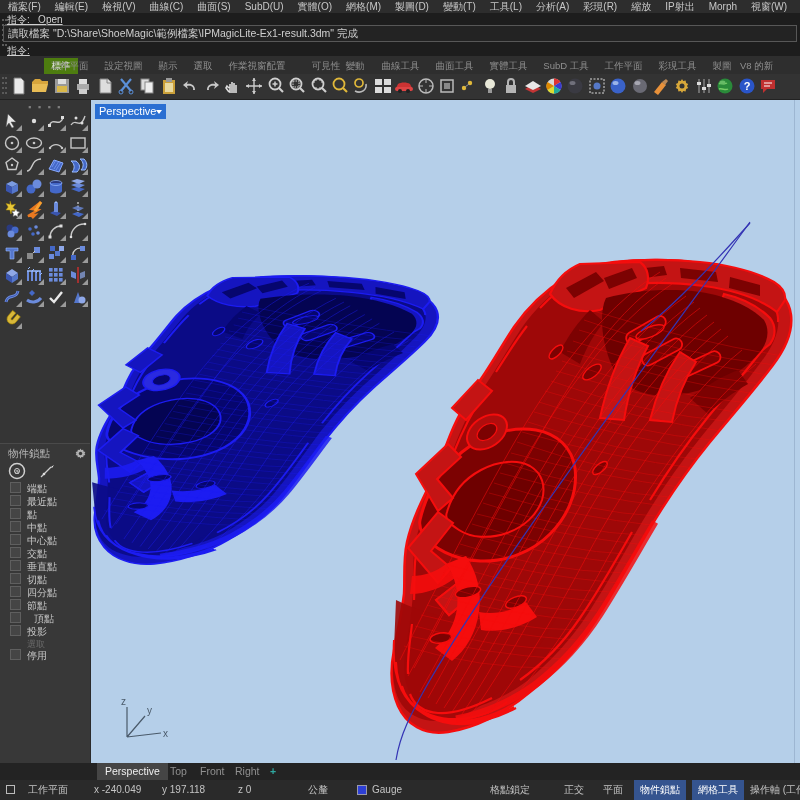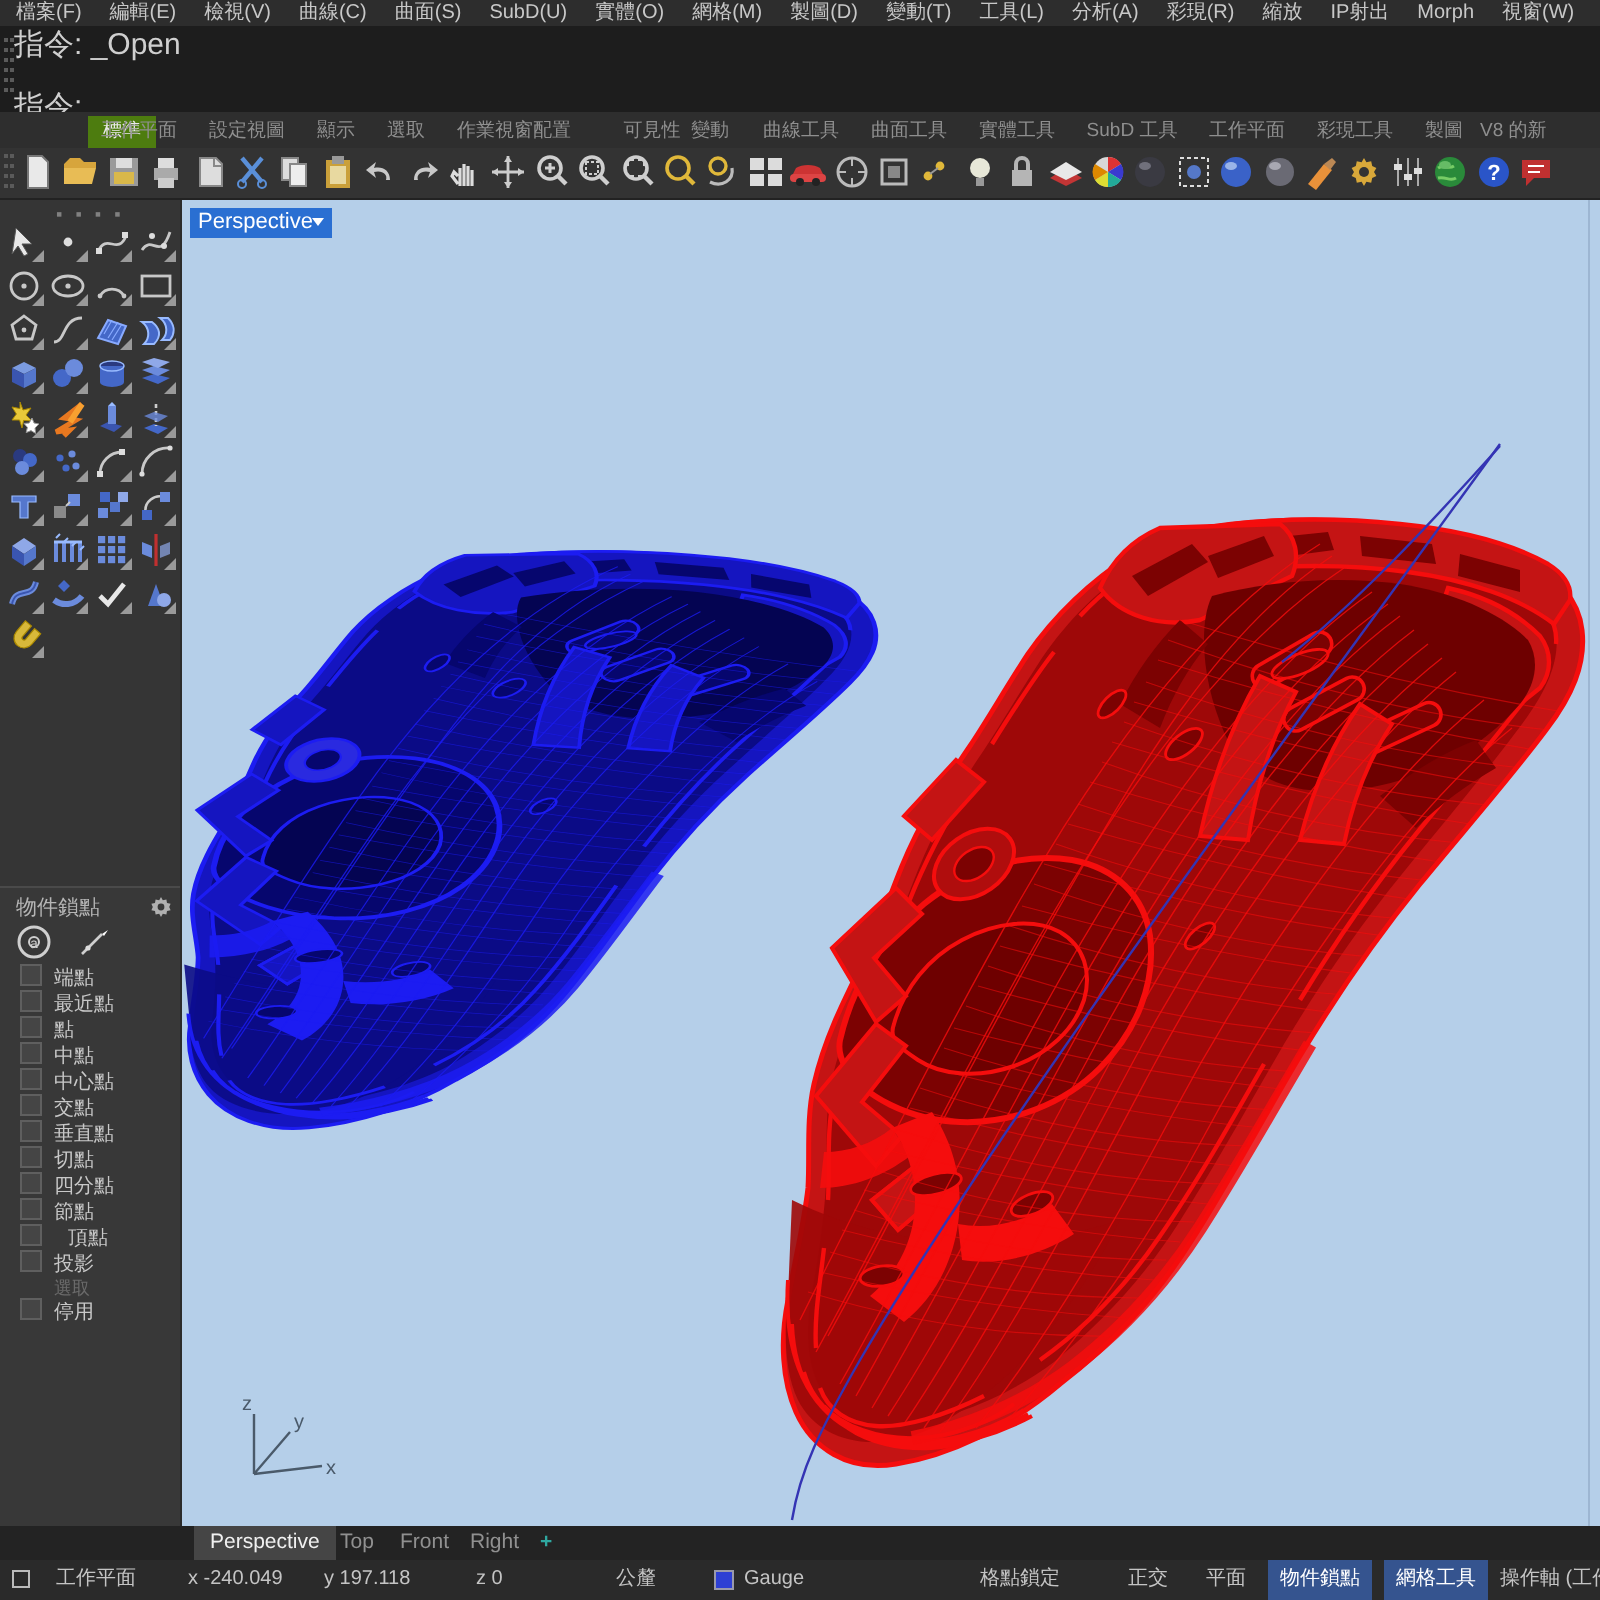--- a/index.html
+++ b/index.html
@@ -2,21 +2,21 @@
 <html><head><meta charset="utf-8">
 <style>
 html,body{margin:0;padding:0;width:800px;height:800px;overflow:hidden;background:#2b2b2b;
   font-family:"Liberation Sans",sans-serif;}
 *{box-sizing:border-box;}
 .abs{position:absolute;}
 #menubar{position:absolute;left:0;top:0;width:800px;height:13px;background:#2d2d2d;
   color:#c8c8c8;font-size:10px;line-height:13px;white-space:nowrap;}
 #menubar span{margin-right:14px;}
 #cmdarea{position:absolute;left:0;top:13px;width:800px;height:43px;background:#1d1d1d;}
-.cmdline{position:absolute;left:7px;color:#cfcfcf;font-size:15px;white-space:nowrap;}
+.cmdline{position:absolute;left:7px;color:#cfcfcf;font-size:10px;white-space:nowrap;text-decoration:underline;}
 #cmdbox{position:absolute;left:3px;top:12px;width:794px;height:17px;background:#232323;
   border:1px solid #575757;color:#cfcfcf;font-size:10.5px;line-height:15px;padding-left:4px;white-space:nowrap;}
 #tabrow{position:absolute;left:0;top:56px;width:800px;height:18px;background:#2e2e2e;
   color:#8f8f8f;font-size:9.5px;}
 #tabrow .tab{position:absolute;top:2px;height:16px;line-height:16px;white-space:nowrap;}
 #tabrow .sel{background:#4d7c0f;color:#e8e8e8;margin-left:36px;}
 #toolbar{position:absolute;left:0;top:74px;width:800px;height:26px;background:#333333;border-bottom:1px solid #222;}
 #sidebar{position:absolute;left:0;top:100px;width:90px;height:663px;background:#353535;}
 .cb{position:absolute;width:11px;height:11px;background:#454545;border:1px solid #5f5f5f;}
 .cblab{position:absolute;color:#c8c8c8;font-size:10px;white-space:nowrap;}
@@ -31,20 +31,21 @@
   color:#c4c4c4;font-size:10px;line-height:20px;}
 #statusbar .it{position:absolute;top:0;white-space:nowrap;}
 #statusbar .hl{background:#35548f;color:#fff;padding:0 6px;}
 </style></head>
 <body>
 <div id="menubar" style="padding-left:8px"><span>檔案(F)</span><span>編輯(E)</span><span>檢視(V)</span><span>曲線(C)</span><span>曲面(S)</span><span>SubD(U)</span><span>實體(O)</span><span>網格(M)</span><span>製圖(D)</span><span>變動(T)</span><span>工具(L)</span><span>分析(A)</span><span>彩現(R)</span><span>縮放</span><span>IP射出</span><span>Morph</span><span>視窗(W)</span></div>
 <div id="cmdarea">
 <div style="position:absolute;left:2px;top:6px;width:2px;height:30px;background:repeating-linear-gradient(to bottom,#5a5a5a 0 2px,transparent 2px 5px)"></div>
 <div style="position:absolute;left:5px;top:6px;width:2px;height:30px;background:repeating-linear-gradient(to bottom,#5a5a5a 0 2px,transparent 2px 5px)"></div>
 <div class="cmdline" style="top:0">指令: _Open</div>
+<div id="cmdbox">讀取檔案 "D:\Share\ShoeMagic\範例檔案\IPMagicLite-Ex1-result.3dm" 完成</div>
 <div class="cmdline" style="top:31px">指令:</div>
 </div>
 <div id="tabrow">
     <div class="tab sel" style="left:8px;width:34px;text-align:center">標準</div>
     <div class="tab" style="left:43px;width:53px;text-align:center">工作平面</div>
     <div class="tab" style="left:97px;width:53px;text-align:center">設定視圖</div>
     <div class="tab" style="left:151px;width:34px;text-align:center">顯示</div>
     <div class="tab" style="left:186px;width:34px;text-align:center">選取</div>
     <div class="tab" style="left:221px;width:72px;text-align:center">作業視窗配置</div>
     <div class="tab" style="left:304px;width:44px;text-align:center">可見性</div>

